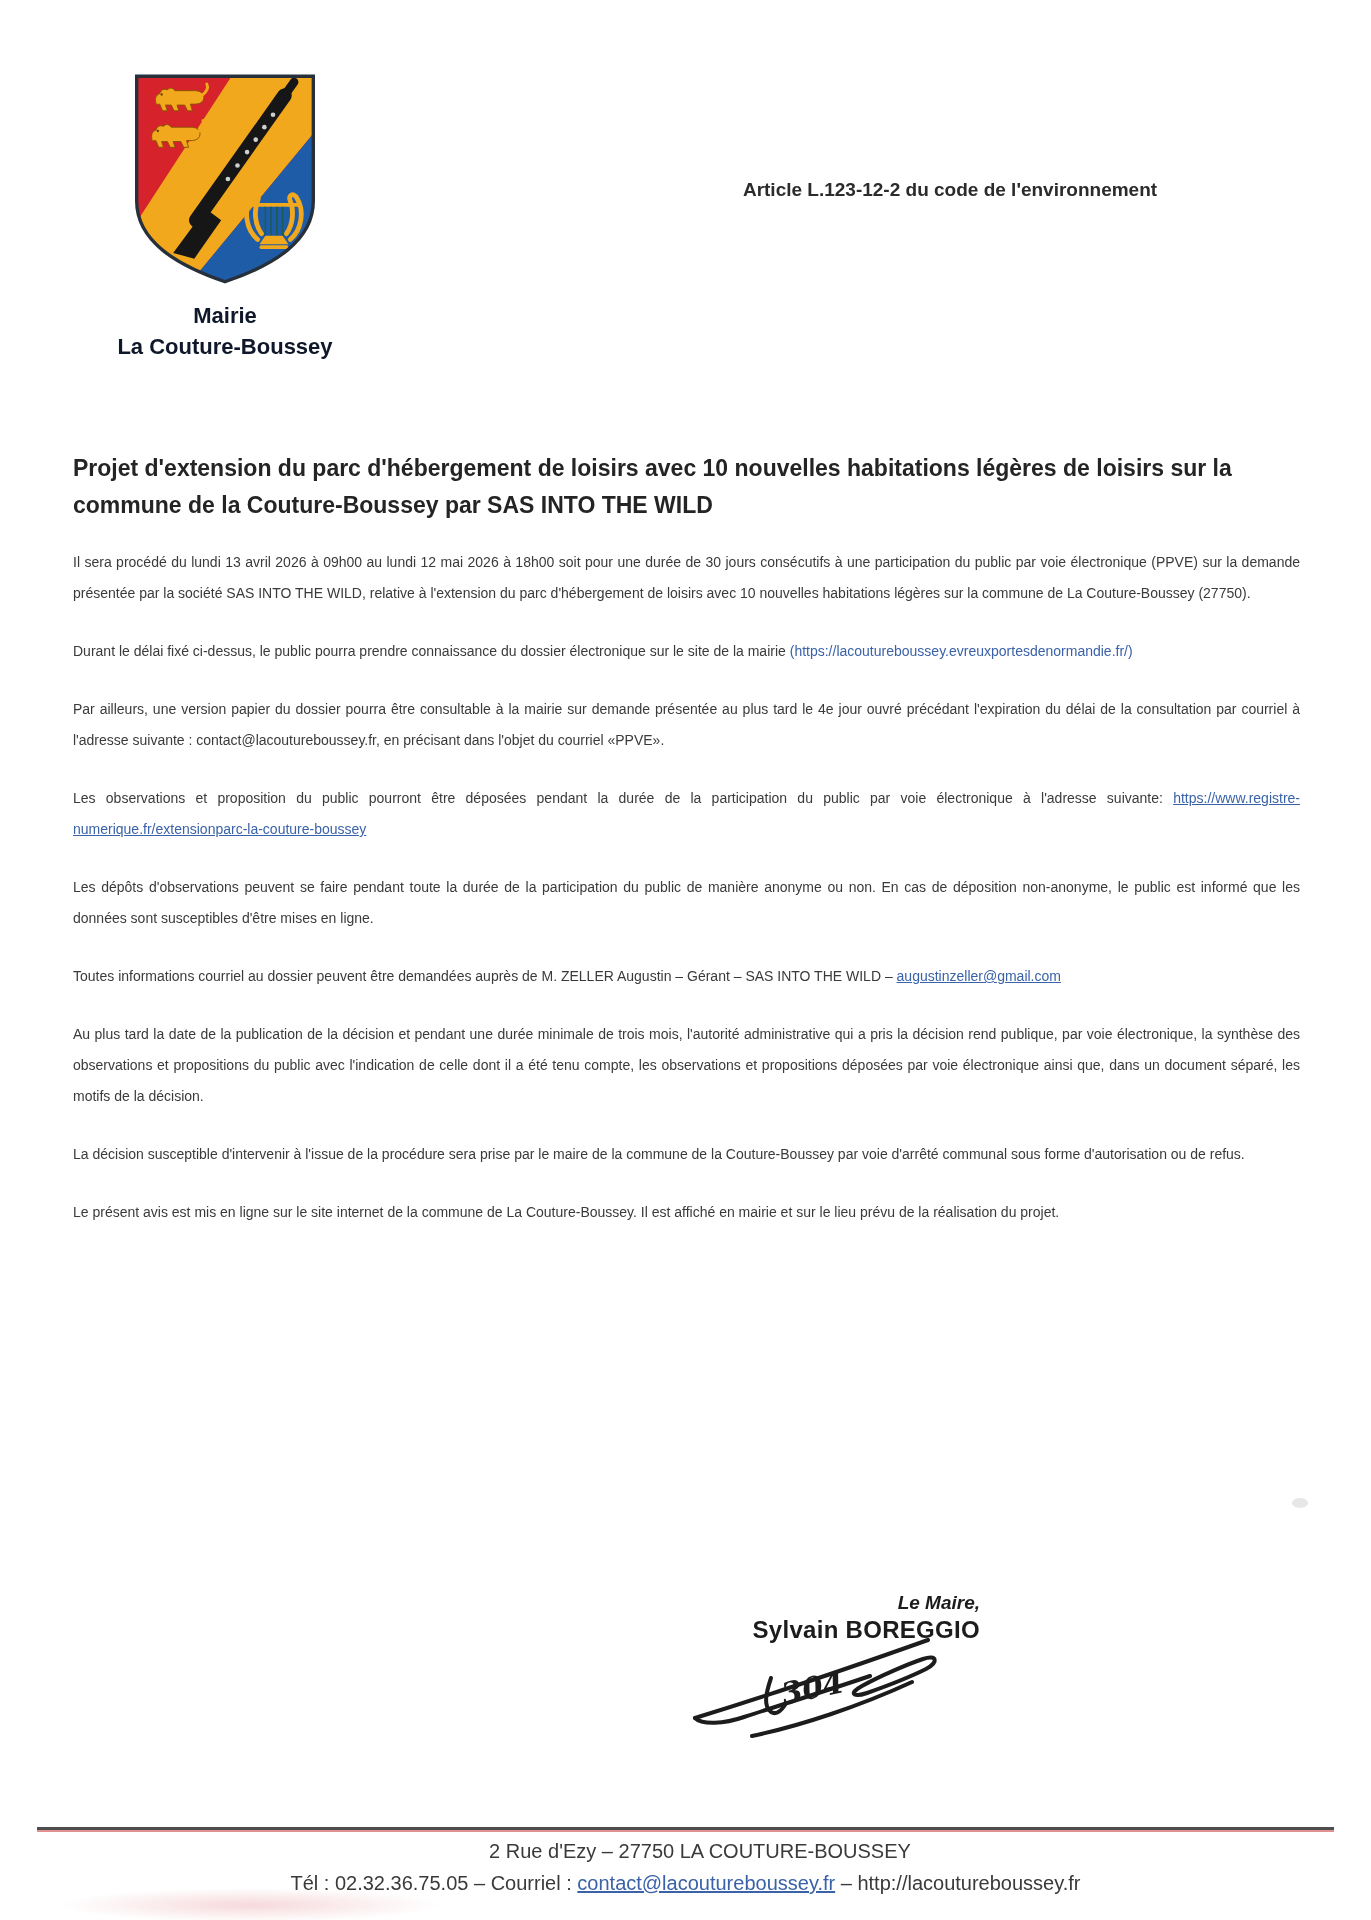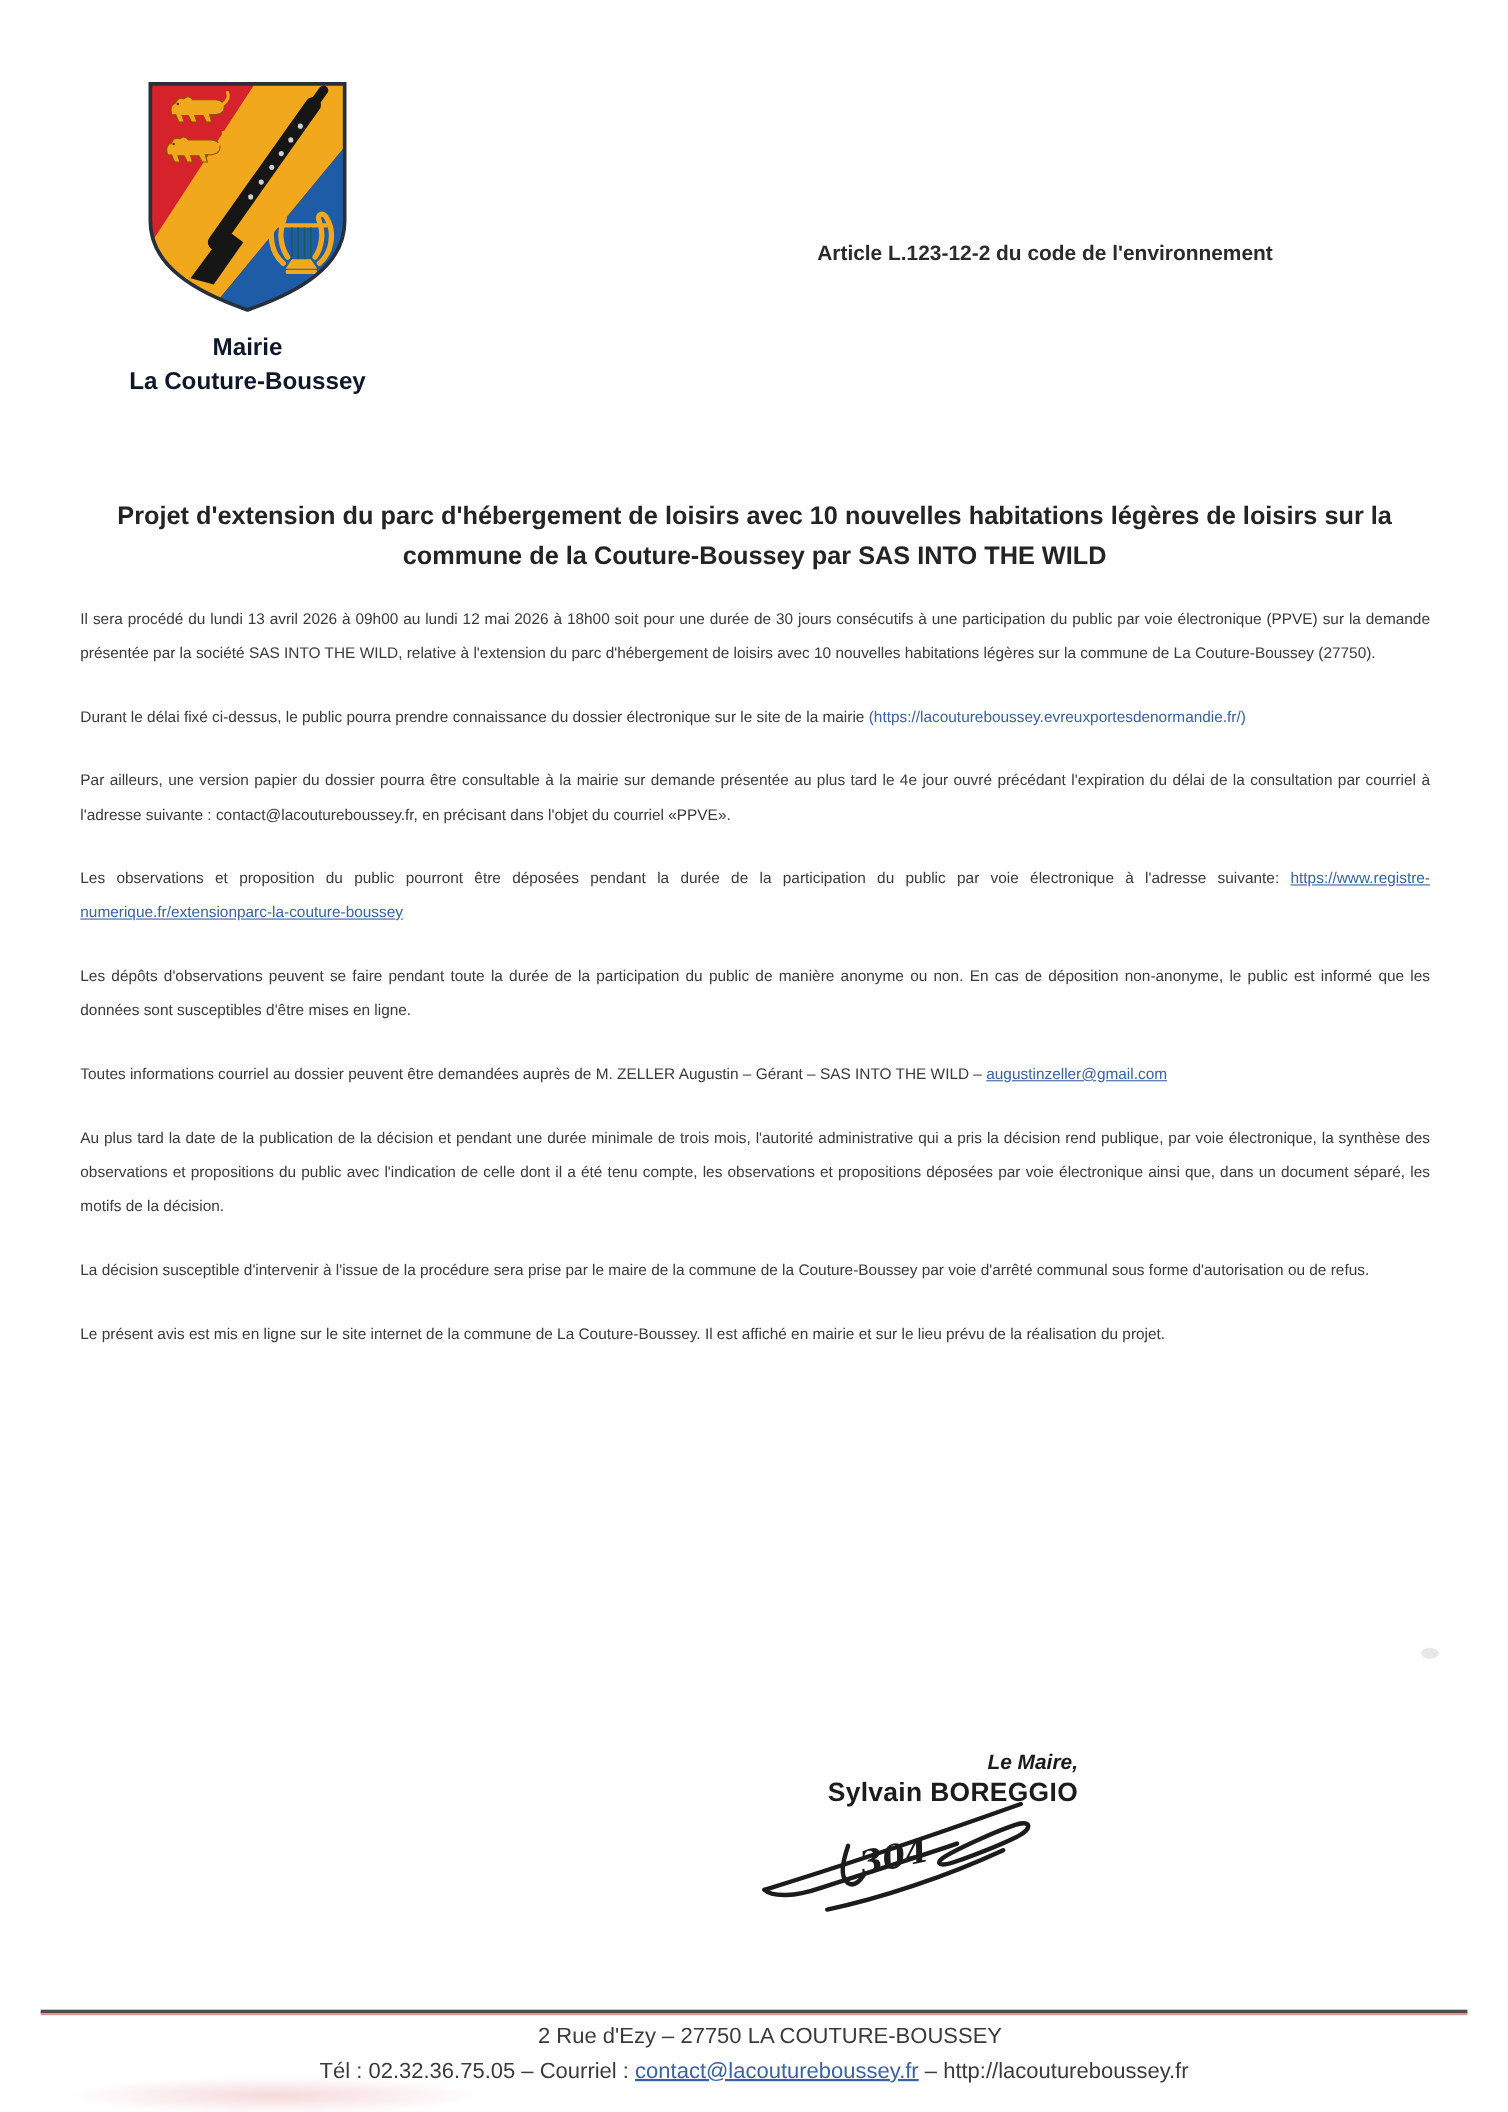--- a/index.html
+++ b/index.html
@@ -15,24 +15,24 @@
   .page{position:absolute;inset:0;background:#ffffff;}
 
   
   .crest-wrap{position:absolute;left:105px;top:68px;width:240px;text-align:center;}
   .crest-wrap svg{display:block;margin:0 auto;}
   .crest-caption{margin-top:10px;font-weight:bold;font-size:22px;line-height:31px;color:#0f172a;}
 
   
   .title-block{position:absolute;left:610px;top:142px;width:680px;text-align:center;color:#242424;}
   .title-block h1{font-size:25px;line-height:32px;font-weight:bold;letter-spacing:0.2px;}
-  .title-block .subtitle{margin-top:78px;font-size:19px;font-weight:bold;color:#2b2b2b;}
+  .title-block .subtitle{margin-top:37px;font-size:19px;font-weight:bold;color:#2b2b2b;}
 
   
-  .doc-heading{position:absolute;left:73px;top:450px;width:1226px;text-align:center;
+  .doc-heading{position:absolute;left:73px;top:450px;width:1226px;text-align:left;
     font-size:23px;line-height:37px;font-weight:bold;color:#242424;}
 
   
   .doc-body{position:absolute;left:73px;top:547px;width:1227px;font-size:14px;line-height:31px;
     text-align:justify;color:var(--text);}
   .doc-body p{margin:0 0 27px 0;}
   .doc-link{color:var(--link-blue);text-decoration:underline;cursor:pointer;}
   .doc-link.plain{text-decoration:none;}
 
   

